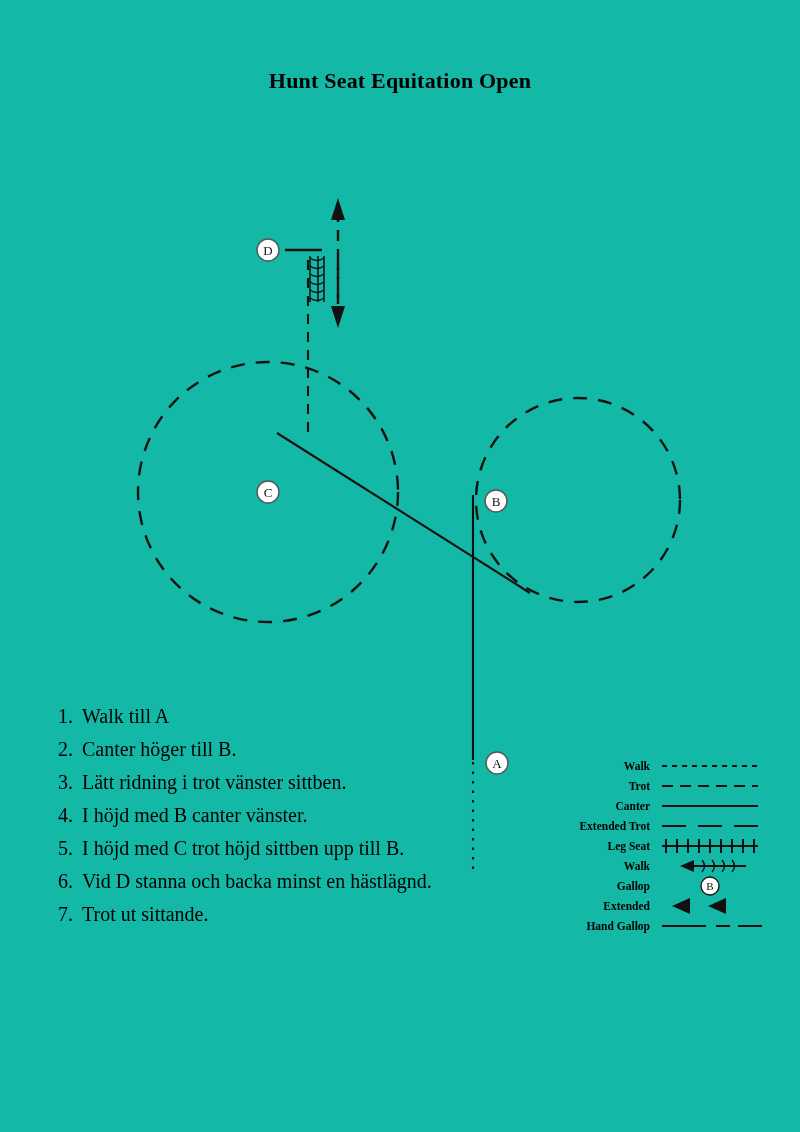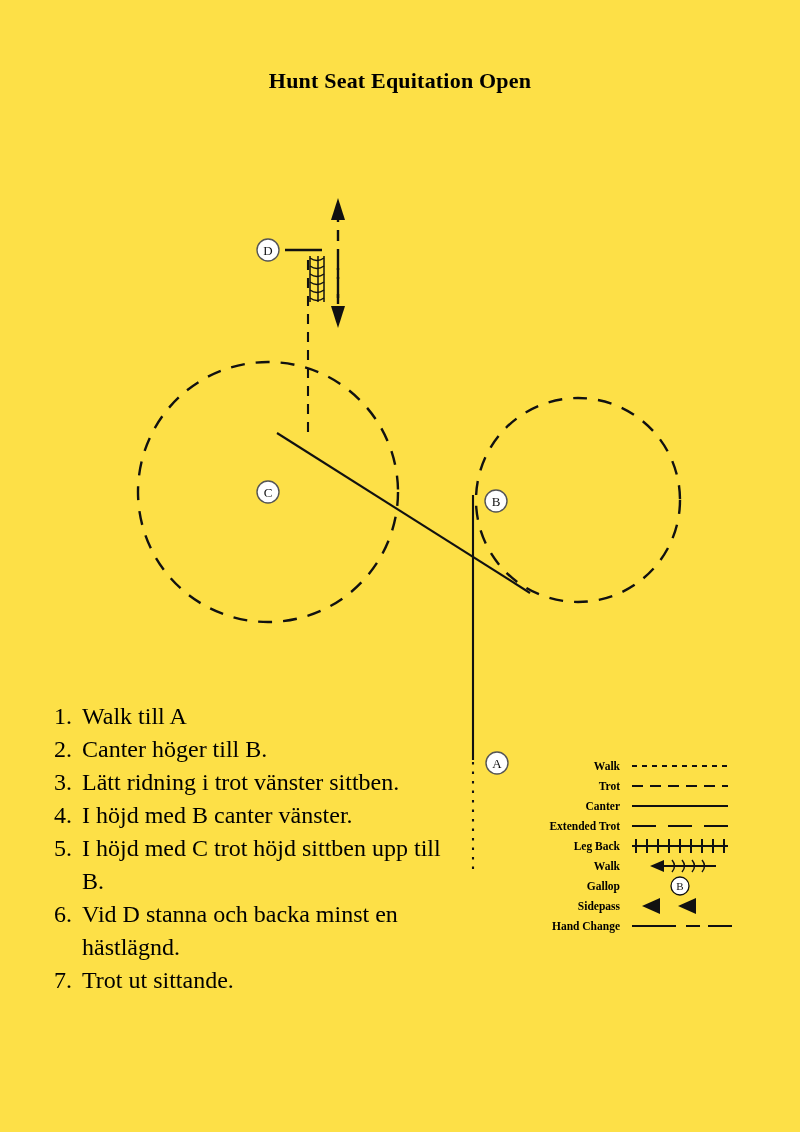--- a/index.html
+++ b/index.html
@@ -13,21 +13,21 @@
     position: relative;
     font-family: "Liberation Serif", serif;
     color: #000000;
     overflow: hidden;
   }
   #page {
     position: absolute;
     left: 0; top: 0;
     width: 800px;
     height: 1132px;
-    background: #fde047;
+    background: #14b8a6;
   }
   #title {
     position: absolute;
     left: 0;
     top: 68px;
     width: 800px;
     text-align: center;
     font-size: 22px;
     font-weight: bold;
     letter-spacing: 0.2px;
@@ -37,21 +37,21 @@
     left: 0;
     top: 150px;
     width: 800px;
     height: 760px;
   }
   #instructions {
     position: absolute;
     left: 44px;
     top: 700px;
     width: 420px;
-    font-size: 24px;
+    font-size: 20px;
     line-height: 33px;
   }
   #instructions ol {
     margin: 0;
     padding: 0 0 0 34px;
     list-style-position: outside;
   }
   #instructions li {
     margin: 0 0 0 0;
     padding-left: 4px;
@@ -60,20 +60,21 @@
     position: absolute;
     left: 520px;
     top: 756px;
     width: 250px;
     font-family: "Liberation Serif", serif;
   }
   .legend-row {
     display: flex;
     align-items: center;
     height: 20px;
+    justify-content: flex-end;
   }
   .legend-label {
     width: 100px;
     text-align: right;
     font-size: 11.5px;
     font-weight: bold;
     padding-right: 8px;
     white-space: nowrap;
   }
   .legend-sym {
@@ -190,21 +191,21 @@
     <div class="legend-row">
       <div class="legend-label">Extended Trot</div>
       <div class="legend-sym">
         <svg width="112" height="20">
             <line x1="4" y1="10" x2="100" y2="10" stroke="#111" stroke-width="2" stroke-dasharray="24 12"></line>
           </svg>
       </div>
     </div>
 
     <div class="legend-row">
-      <div class="legend-label">Leg Back</div>
+      <div class="legend-label">Leg Seat</div>
       <div class="legend-sym">
         <svg width="112" height="20">
           <line x1="4" y1="10" x2="100" y2="10" stroke="#111" stroke-width="2"></line>
           <g stroke="#111" stroke-width="2">
             <line x1="8" y1="3" x2="8" y2="17"></line>
             <line x1="19" y1="3" x2="19" y2="17"></line>
             <line x1="30" y1="3" x2="30" y2="17"></line>
             <line x1="41" y1="3" x2="41" y2="17"></line>
             <line x1="52" y1="3" x2="52" y2="17"></line>
             <line x1="63" y1="3" x2="63" y2="17"></line>
@@ -237,31 +238,31 @@
       <div class="legend-label">Gallop</div>
       <div class="legend-sym">
         <svg width="112" height="20">
           <circle cx="52" cy="10" r="9" fill="#ffffff" stroke="#111" stroke-width="1.3"></circle>
           <text x="52" y="14" text-anchor="middle" font-family="Liberation Serif, serif" font-size="11" fill="#111">B</text>
         </svg>
       </div>
     </div>
 
     <div class="legend-row">
-      <div class="legend-label">Sidepass</div>
+      <div class="legend-label">Extended</div>
       <div class="legend-sym">
         <svg width="112" height="20">
           <polygon points="14,10 32,2 32,18" fill="#111"></polygon>
           <polygon points="50,10 68,2 68,18" fill="#111"></polygon>
         </svg>
       </div>
     </div>
 
     <div class="legend-row">
-      <div class="legend-label">Hand Change</div>
+      <div class="legend-label">Hand Gallop</div>
       <div class="legend-sym">
         <svg width="112" height="20">
           <line x1="4" y1="10" x2="48" y2="10" stroke="#111" stroke-width="2"></line>
           <line x1="58" y1="10" x2="72" y2="10" stroke="#111" stroke-width="2"></line>
           <line x1="80" y1="10" x2="104" y2="10" stroke="#111" stroke-width="2"></line>
         </svg>
       </div>
     </div>
 
   </div>

